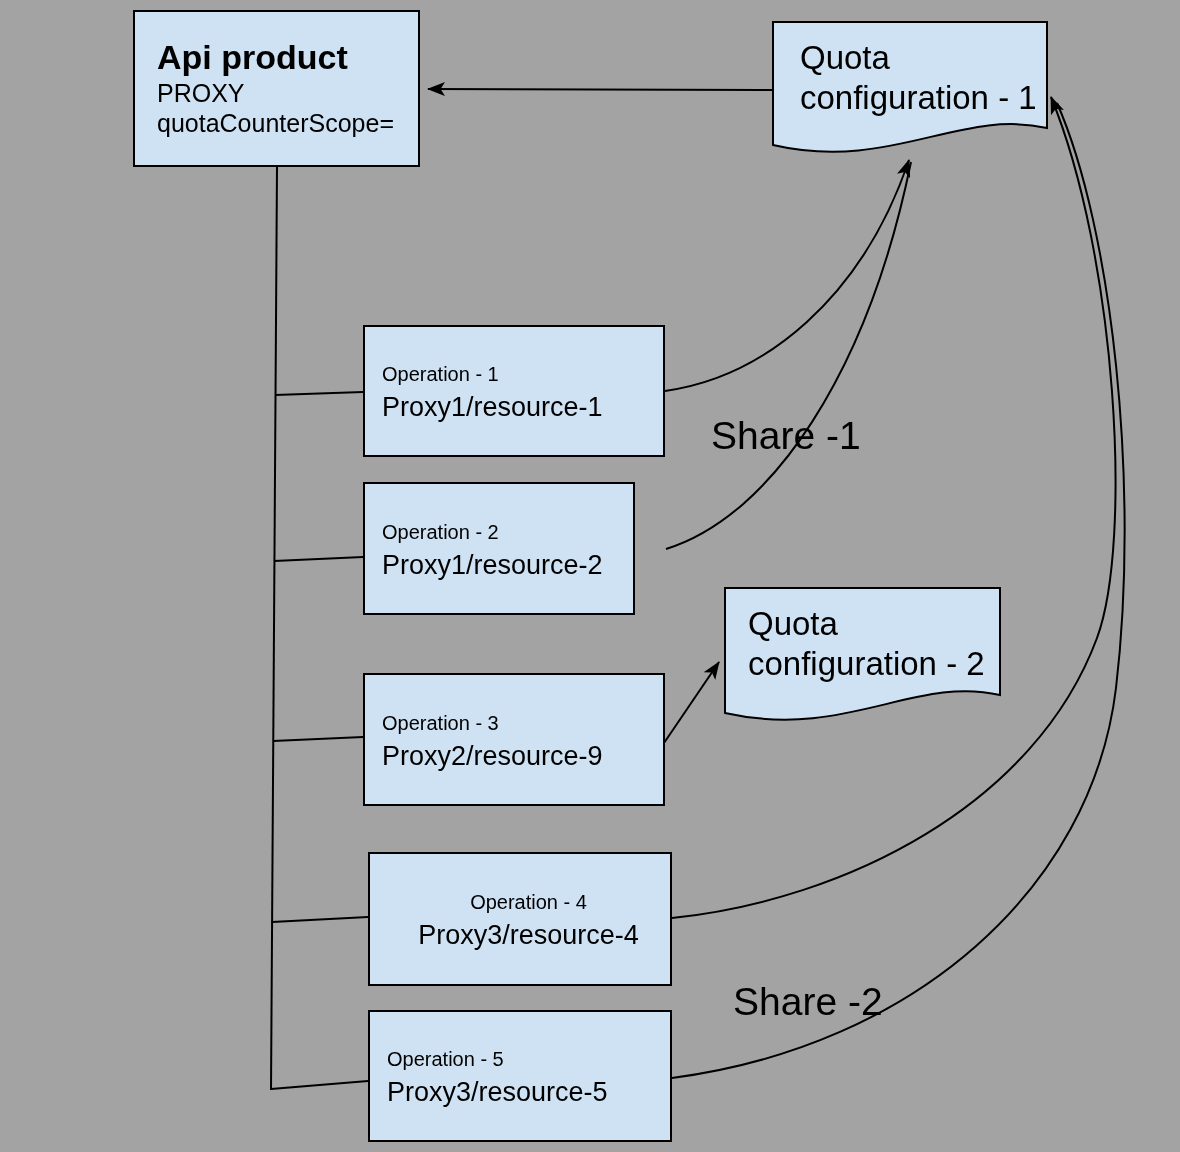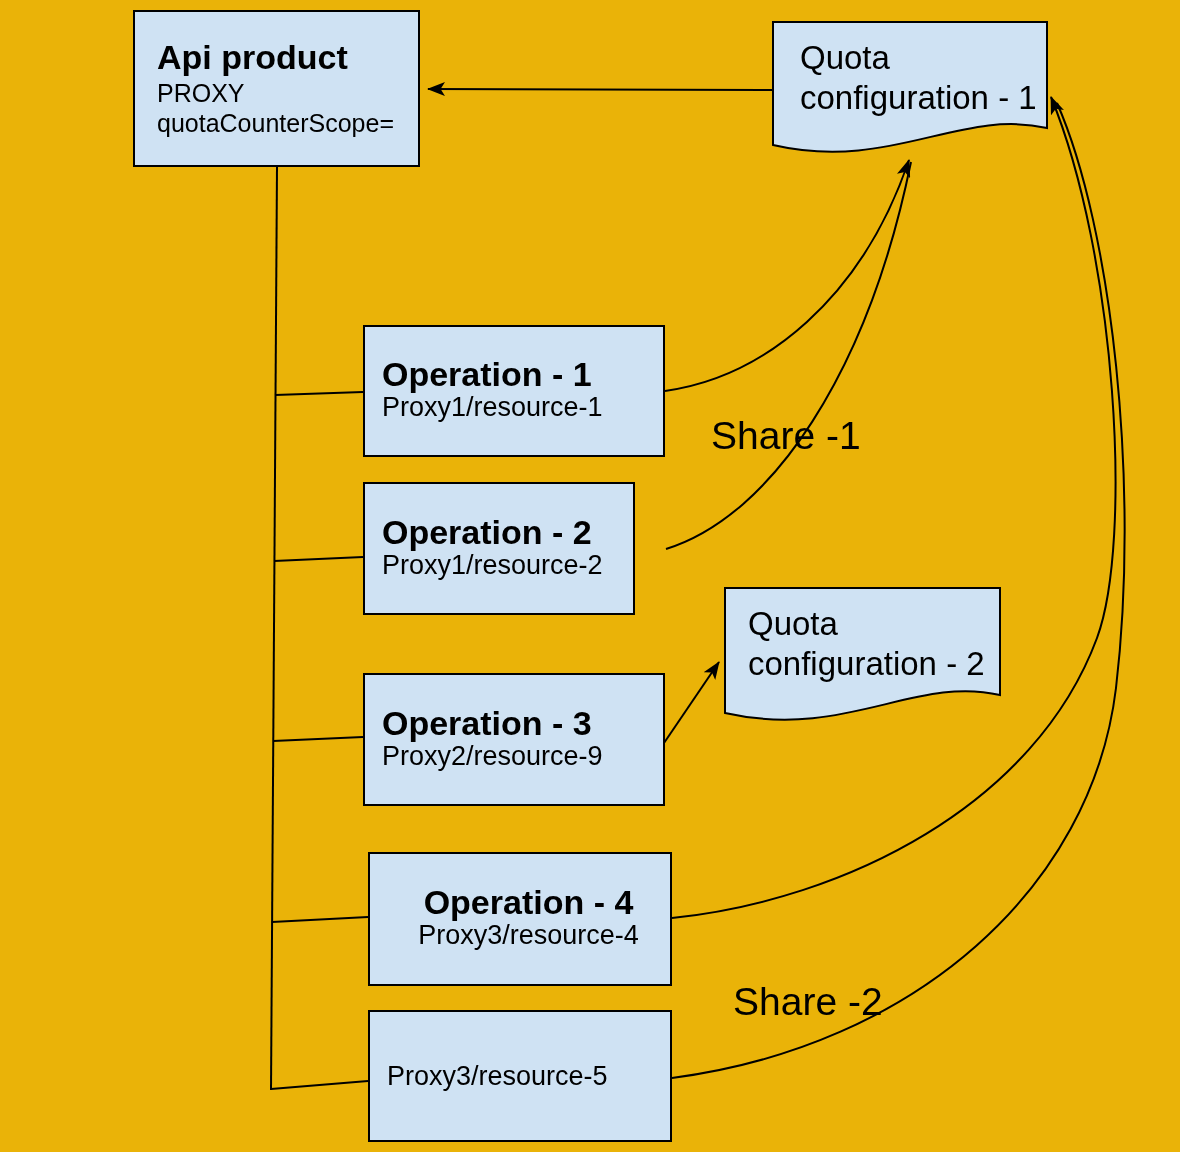--- a/index.html
+++ b/index.html
@@ -4,42 +4,42 @@
 <style>
   :root{
     --box-fill:#cfe2f3;
     --box-border:#000000;
     --line:#000000;
   }
   html,body{margin:0;padding:0;background:#ffffff;}
   .canvas{
     position:relative;
     width:1180px;height:1152px;
-    background:#eab308;
+    background:#a3a3a3;
     font-family:"Liberation Sans", sans-serif;
     color:#000;
     overflow:hidden;
   }
   .connector-layer{position:absolute;left:0;top:0;width:1180px;height:1152px;}
   .connector-layer path.stroke{fill:none;stroke:var(--line);stroke-width:2;}
   .docshape{fill:var(--box-fill);stroke:var(--box-border);stroke-width:2;}
   .box{
     position:absolute;
     box-sizing:border-box;
     background:var(--box-fill);
     border:2px solid var(--box-border);
   }
   .api-box{padding:24px 10px 0 22px;}
   .api-title{font-size:34px;font-weight:bold;line-height:42px;}
   .api-scope{font-size:25px;line-height:30px;}
   .op-box{
     display:flex;flex-direction:column;justify-content:center;
     padding-left:17px;
   }
-  .op-title{font-size:34px;font-weight:bold;line-height:33px;}
+  .op-title{font-size:20px;font-weight:normal;line-height:33px;}
   .op-res{font-size:27px;line-height:33px;}
   .quota-label{
     position:absolute;
     font-size:33px;line-height:40px;
     white-space:pre;
   }
   .share-label{
     position:absolute;
     font-size:39px;line-height:44px;
     white-space:pre;
@@ -103,19 +103,20 @@
     <div class="op-title">Operation - 3</div>
     <div class="op-res">Proxy2/resource-9</div>
   </div>
 
   <div class="box op-box" style="left:368px;top:852px;width:304px;height:134px;align-items:center;">
     <div class="op-title">Operation - 4</div>
     <div class="op-res">Proxy3/resource-4</div>
   </div>
 
   <div class="box op-box" style="left:368px;top:1010px;width:304px;height:132px;">
+    <div class="op-title">Operation - 5</div>
     <div class="op-res">Proxy3/resource-5</div>
   </div>
 
   <div class="share-label" style="left:711px;top:386px;margin-top:28px;">Share -1</div>
   <div class="share-label" style="left:733px;top:980px;">Share -2</div>
 
 </div>
 
 </body></html>

